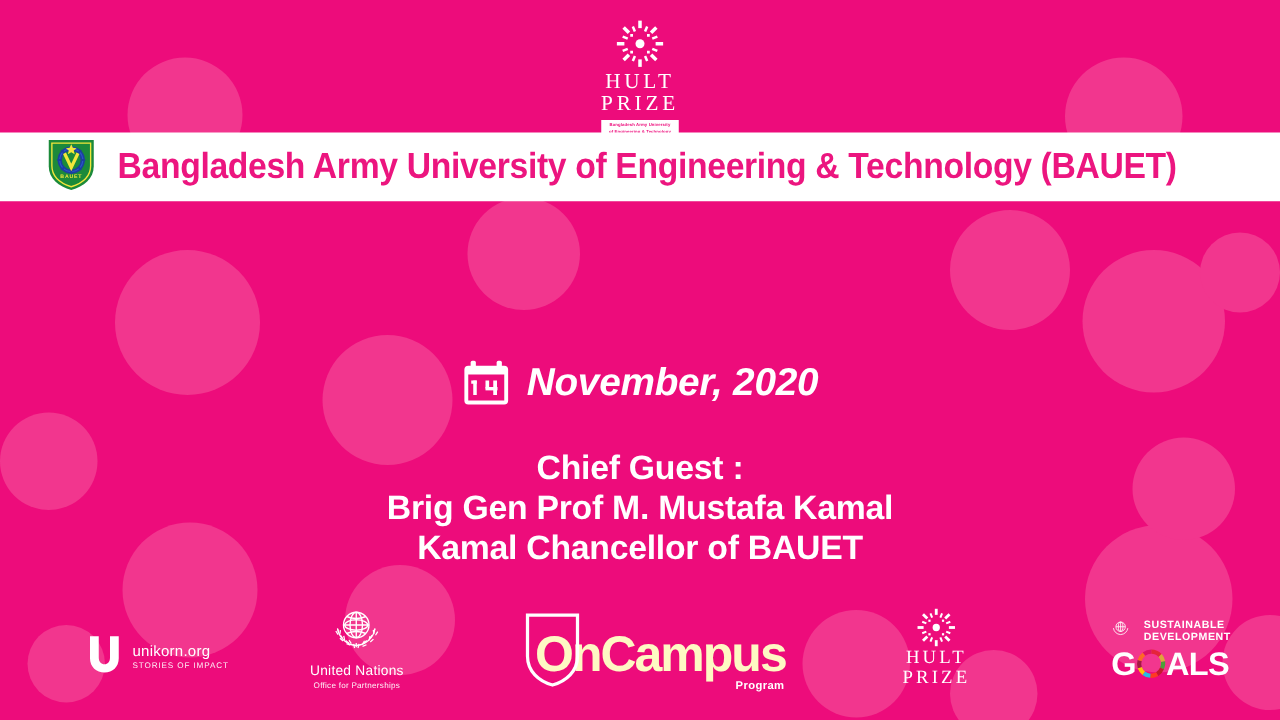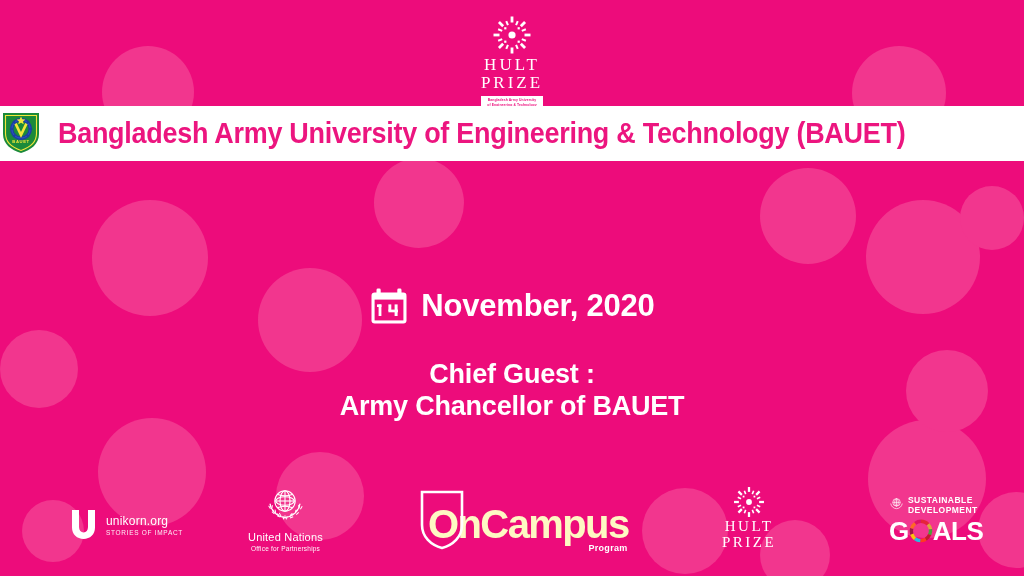--- a/index.html
+++ b/index.html
@@ -67,20 +67,21 @@
   
   #banner {
     position: absolute;
     left: 0;
     top: 106px;
     width: 1024px;
     height: 55px;
     background: #ffffff;
     display: flex;
     align-items: center;
+    padding-left: 36px;
     box-sizing: border-box;
   }
   #banner-title {
     margin-left: 16px;
     color: #EC157F;
     font-size: 29px;
     font-weight: bold;
     letter-spacing: -0.3px;
     transform: scaleX(0.93);
     transform-origin: left center;
@@ -108,20 +109,21 @@
     display: flex;
     align-items: center;
     justify-content: center;
     gap: 12px;
   }
   #date-text {
     color: #ffffff;
     font-size: 31px;
     font-weight: bold;
     letter-spacing: -0.2px;
+    font-style: italic;
   }
   .cal-icon { display: block; }
 
   #guest-block {
     position: absolute;
     left: 0;
     right: 0;
     top: 358px;
     text-align: center;
     color: #ffffff;
@@ -194,21 +196,21 @@
     left: -9px;
     top: -15px;
   }
 
   
   #logo-hult-footer { left: 722px; bottom: 10px; flex-direction: column; align-items: center; }
   #logo-hult-footer .hult-word { font-size: 15px; letter-spacing: 2.5px; }
 
   
   #logo-sdg { left: 888px; bottom: 16px; flex-direction: column; align-items: flex-start; }
-  .sdg-top { display: flex; align-items: center; gap: 3px; }
+  .sdg-top { display: flex; align-items: center; gap: 10px; }
   .sdg-lines { line-height: 1.12; }
   .sdg-l1, .sdg-l2 {
     color: #ffffff;
     font-size: 8.5px;
     font-weight: bold;
     letter-spacing: .45px;
   }
   .sdg-goals {
     display: flex;
     align-items: center;
@@ -345,21 +347,22 @@
           <rect x="19.4" y="23.6" width="9.6" height="2.7"></rect>
           <rect x="25.6" y="18.4" width="3.0" height="11.6"></rect>
         </g>
       </svg>
     </span>
     <span id="date-text">November, 2020</span>
   </div>
 
   <div id="guest-block">
     <div>Chief Guest :</div>
-    <div>Army Chancellor of BAUET</div>
+    <div>Brig Gen Prof M. Mustafa Kamal</div>
+    <div>Kamal Chancellor of BAUET</div>
   </div>
 
   <div id="footer">
 
     <div class="flogo" id="logo-unikorn">
       <span>
         <svg width="30" height="32" viewBox="0 0 30 32">
           <path d="M4 2 H11 V19 C11 22.5 13 24.4 15.6 24.4 C18.2 24.4 20 22.5 20 19 V2 H27 V19.6 C27 26.6 22.1 31 15.6 31 C9.1 31 4 26.6 4 19.6 Z" fill="#ffffff"></path>
           <path d="M19.2 2 H27 V10 L19.2 2 Z" fill="#ED0C7B" opacity="0"></path>
         </svg>

